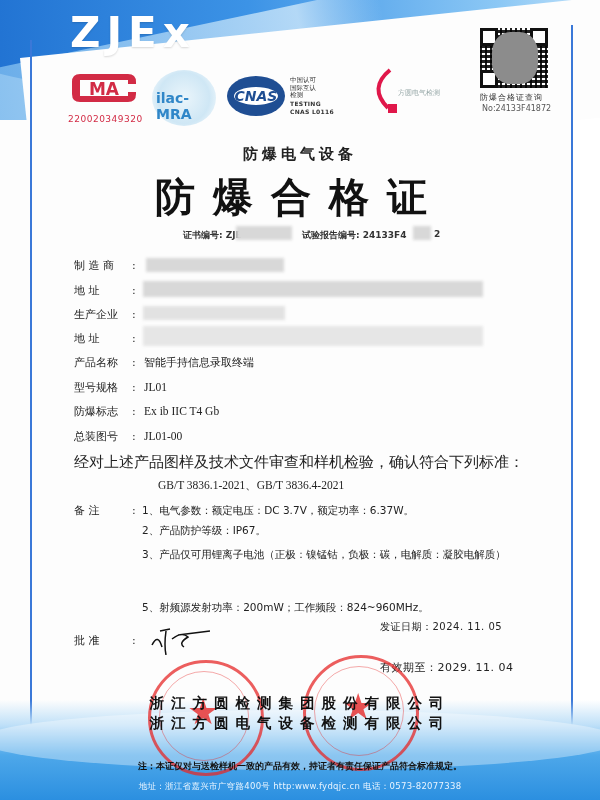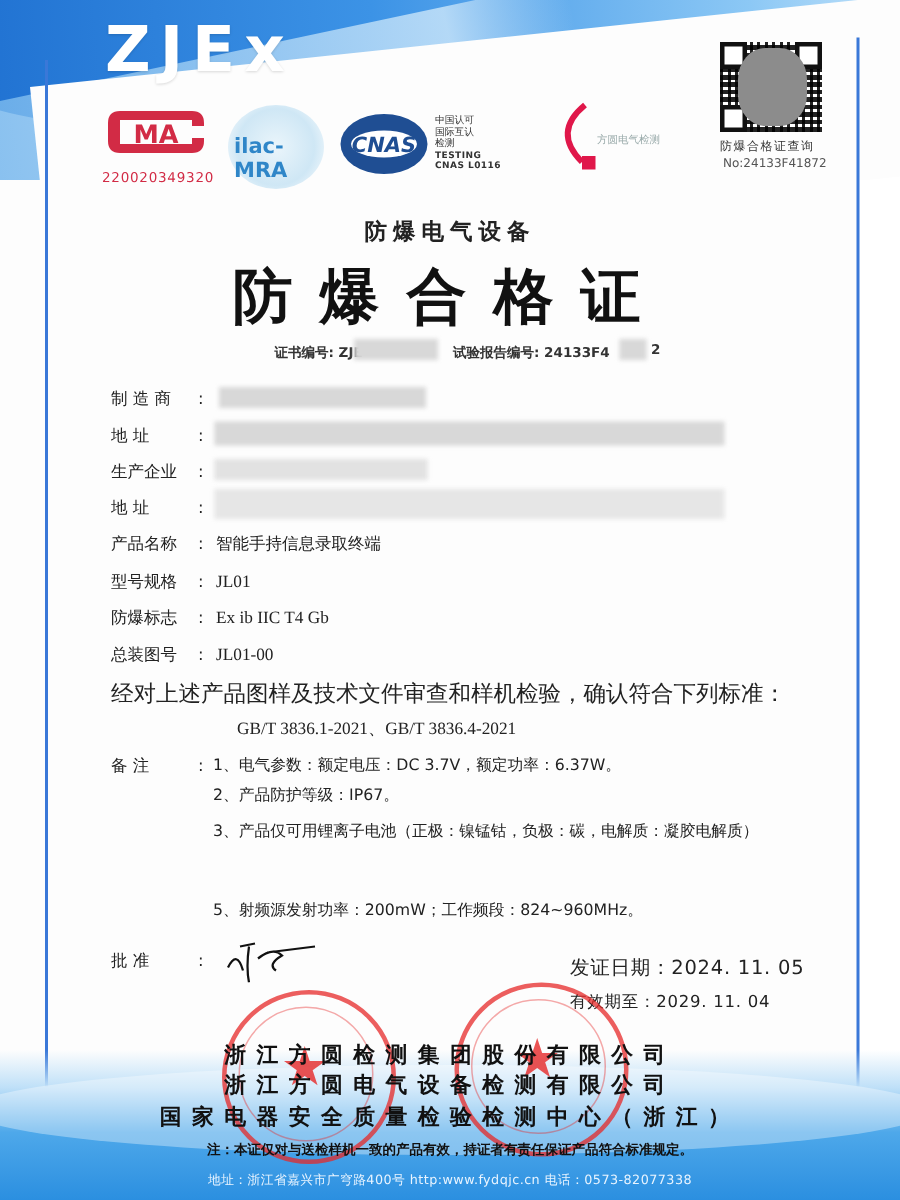--- a/index.html
+++ b/index.html
@@ -45,21 +45,21 @@
   .field .lbl { display:inline-block; width:58px; letter-spacing:0; }
   .field .colon { display:inline-block; width:12px; }
   .field .val { font-family:"Liberation Serif", serif; font-size:11.5px; }
 
   .statement { position:absolute; left:74px; top:453px; font-size:15px; color:#222; }
   .standards { position:absolute; left:142px; top:478px; font-family:"Liberation Serif", serif; font-size:11.5px;margin-left:16px; }
   .remarks { position:absolute; left:142px; font-size:10.5px; color:#222; line-height:14px; }
 
   .approve { position:absolute; left:74px; top:633px; font-size:11px; }
   .signature { position:absolute; left:148px; top:625px; width:70px; height:30px; }
-  .issue-date { position:absolute; left:380px; top:636px; font-size:13px; letter-spacing:0.5px; }
+  .issue-date { position:absolute; left:380px; top:620px; font-size:10px; letter-spacing:0.5px; }
   .valid-date { position:absolute; left:380px; top:660px; font-size:11px; letter-spacing:0.5px; }
 
   .bottom-banner { position:absolute; left:0; top:700px; width:600px; height:100px; background:linear-gradient(180deg,rgba(255,255,255,0) 0%,#bfe0f8 25%,#4ea8ea 55%,#2b8fe0 100%); }
   .bottom-banner .wave { position:absolute; left:-20px; top:10px; width:640px; height:60px; border-radius:50%; background:rgba(255,255,255,.35); }
 
   .seal { position:absolute; width:110px; height:110px; border:3px solid rgba(230,40,40,.75); border-radius:50%; }
   .seal .star { position:absolute; left:36px; top:28px; font-size:36px; color:rgba(230,40,40,.8); }
   .seal .ring { position:absolute; left:8px; top:8px; width:88px; height:88px; border:1px solid rgba(230,40,40,.4); border-radius:50%; }
 
   .org { position:absolute; left:0; width:600px; text-align:center; font-size:14.5px; font-weight:bold; letter-spacing:7px; color:#111; }
@@ -192,17 +192,16 @@
     <div class="ring"></div>
       <div class="star">★</div>
   </div>
   <div class="seal" style="left:303px;top:655px">
     <div class="ring"></div>
       <div class="star">★</div>
   </div>
 
   <div class="org" style="top:694px">浙江方圆检测集团股份有限公司</div>
   <div class="org" style="top:714px">浙江方圆电气设备检测有限公司</div>
-  <div class="org" style="top:735px">国家电器安全质量检验检测中心（浙江）</div>
 
   <div class="note">注：本证仅对与送检样机一致的产品有效，持证者有责任保证产品符合标准规定。</div>
   <div class="footer">地址：浙江省嘉兴市广穹路400号   http:www.fydqjc.cn   电话：0573-82077338</div>
 </div>
 
 </body></html>

